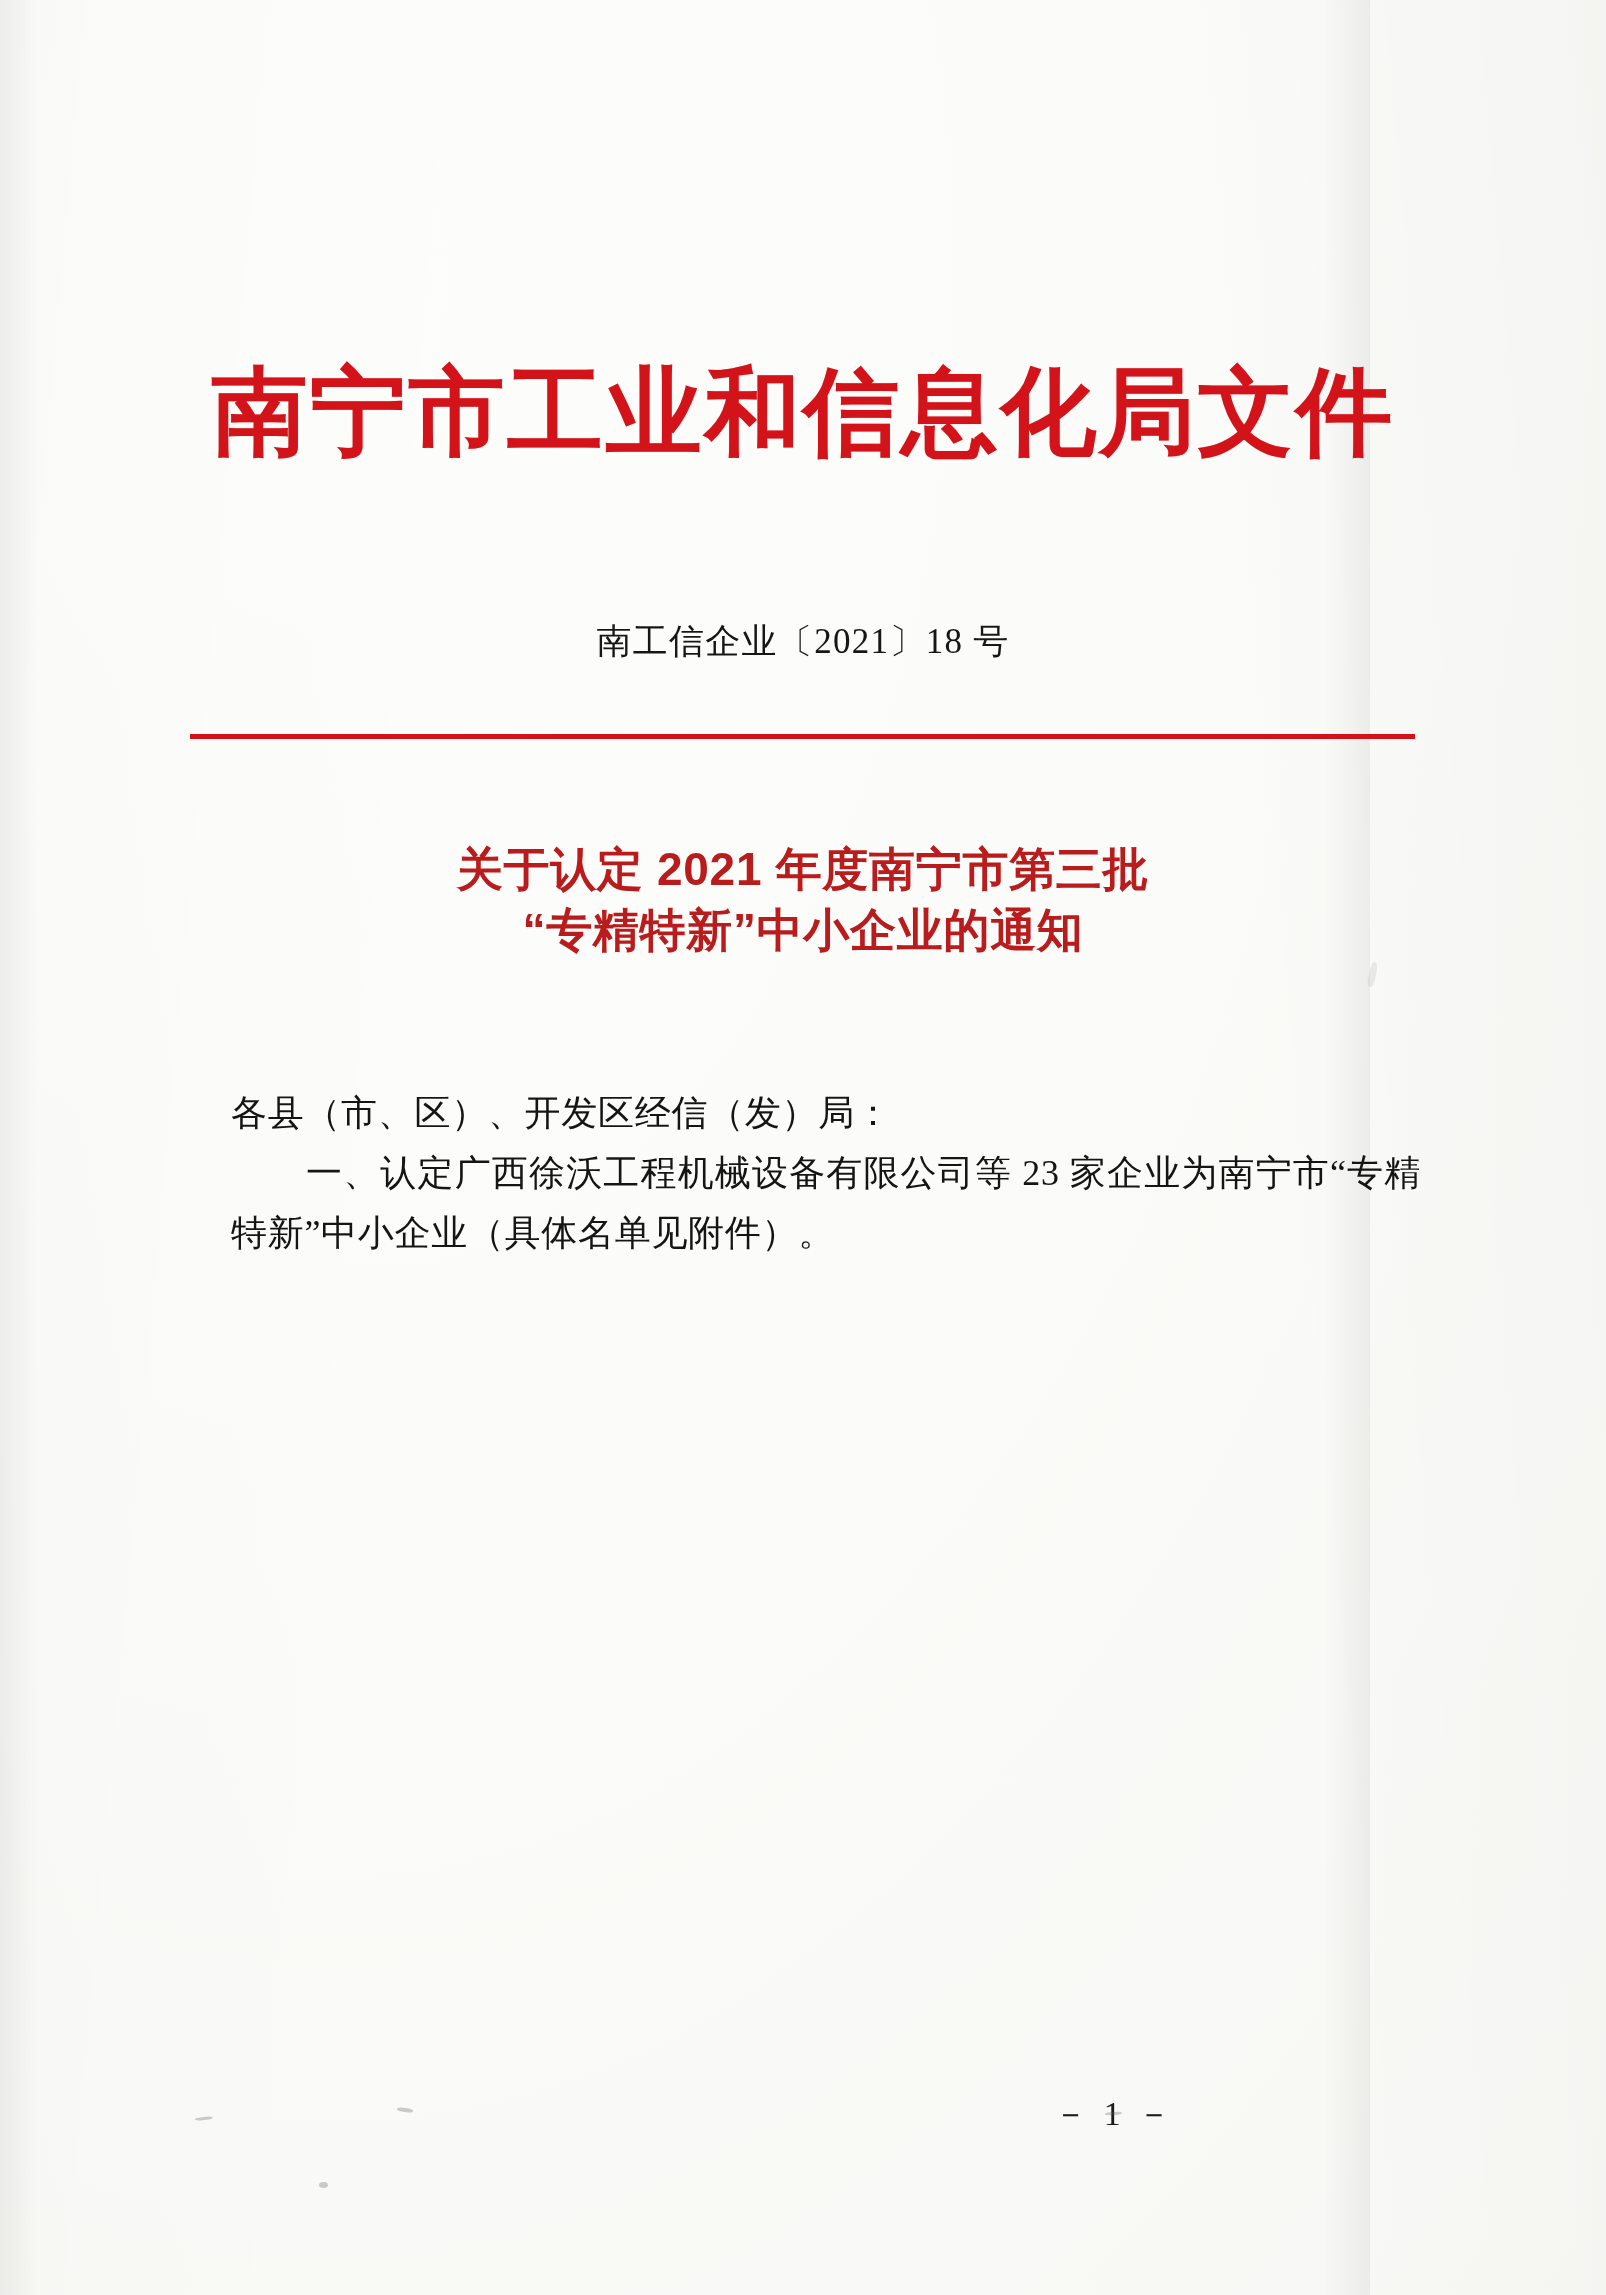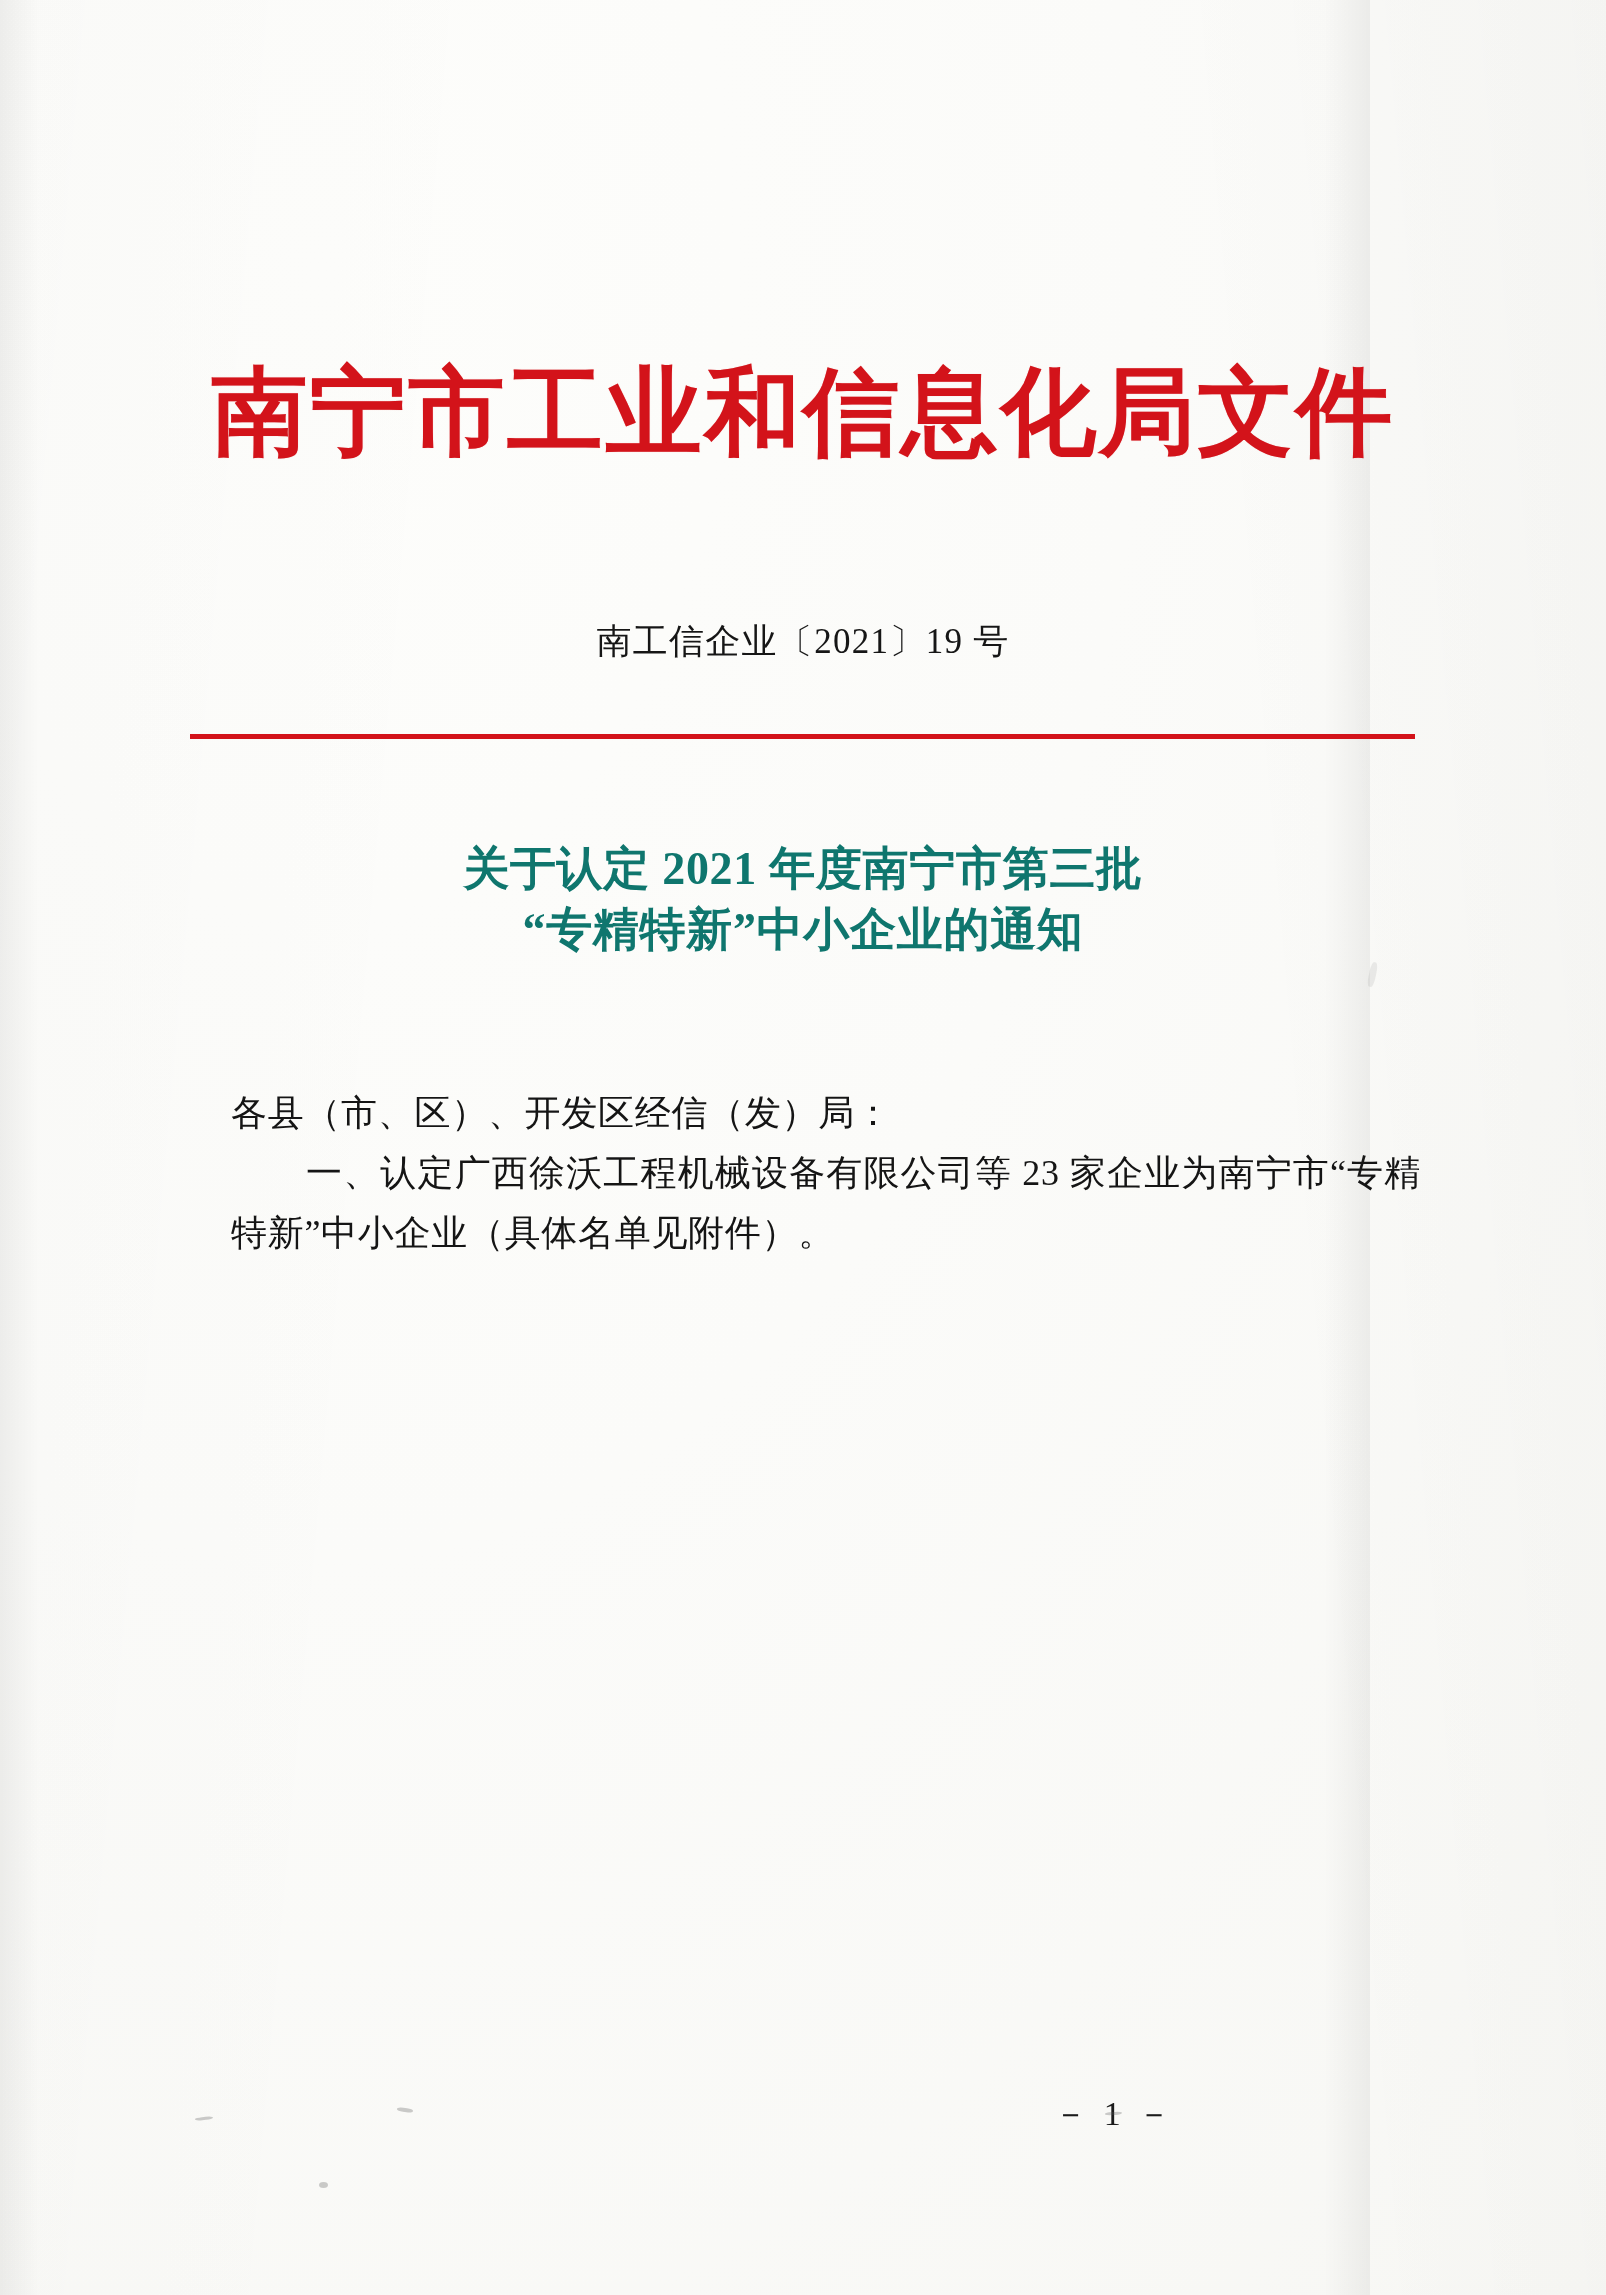--- a/index.html
+++ b/index.html
@@ -80,25 +80,25 @@
     background: #d3131a;
   }
 
   
   .doc-title {
     position: absolute;
     left: 0;
     top: 839px;
     width: 1606px;
     text-align: center;
-    font-family: Liberation Serif, serif;
+    font-family: Liberation Sans, sans-serif;
     font-weight: 700;
     font-size: 46px;
     line-height: 1.32;
-    color: #0f766e;
+    color: #b91c1c;
     letter-spacing: 0.7px;
   }
   .doc-title .line { display: block; white-space: nowrap; }
 
   
   .body-block {
     position: absolute;
     left: 209px;
     top: 1083px;
     width: 1190px;
@@ -156,21 +156,21 @@
 
 <div class="page">
 
   <div class="edge-shadow"></div>
   <div class="edge-shadow-r"></div>
 
   <div class="masthead">
     <div class="masthead-title">南宁市工业和信息化局文件</div>
   </div>
 
-  <div class="doc-number">南工信企业〔2021〕19 号</div>
+  <div class="doc-number">南工信企业〔2021〕18 号</div>
 
   <div class="red-rule"></div>
 
   <div class="doc-title">
     <span class="line">关于认定 2021 年度南宁市第三批</span>
     <span class="line">“专精特新”中小企业的通知</span>
   </div>
 
   <div class="body-block">
     <p>各县（市、区）、开发区经信（发）局：</p>

